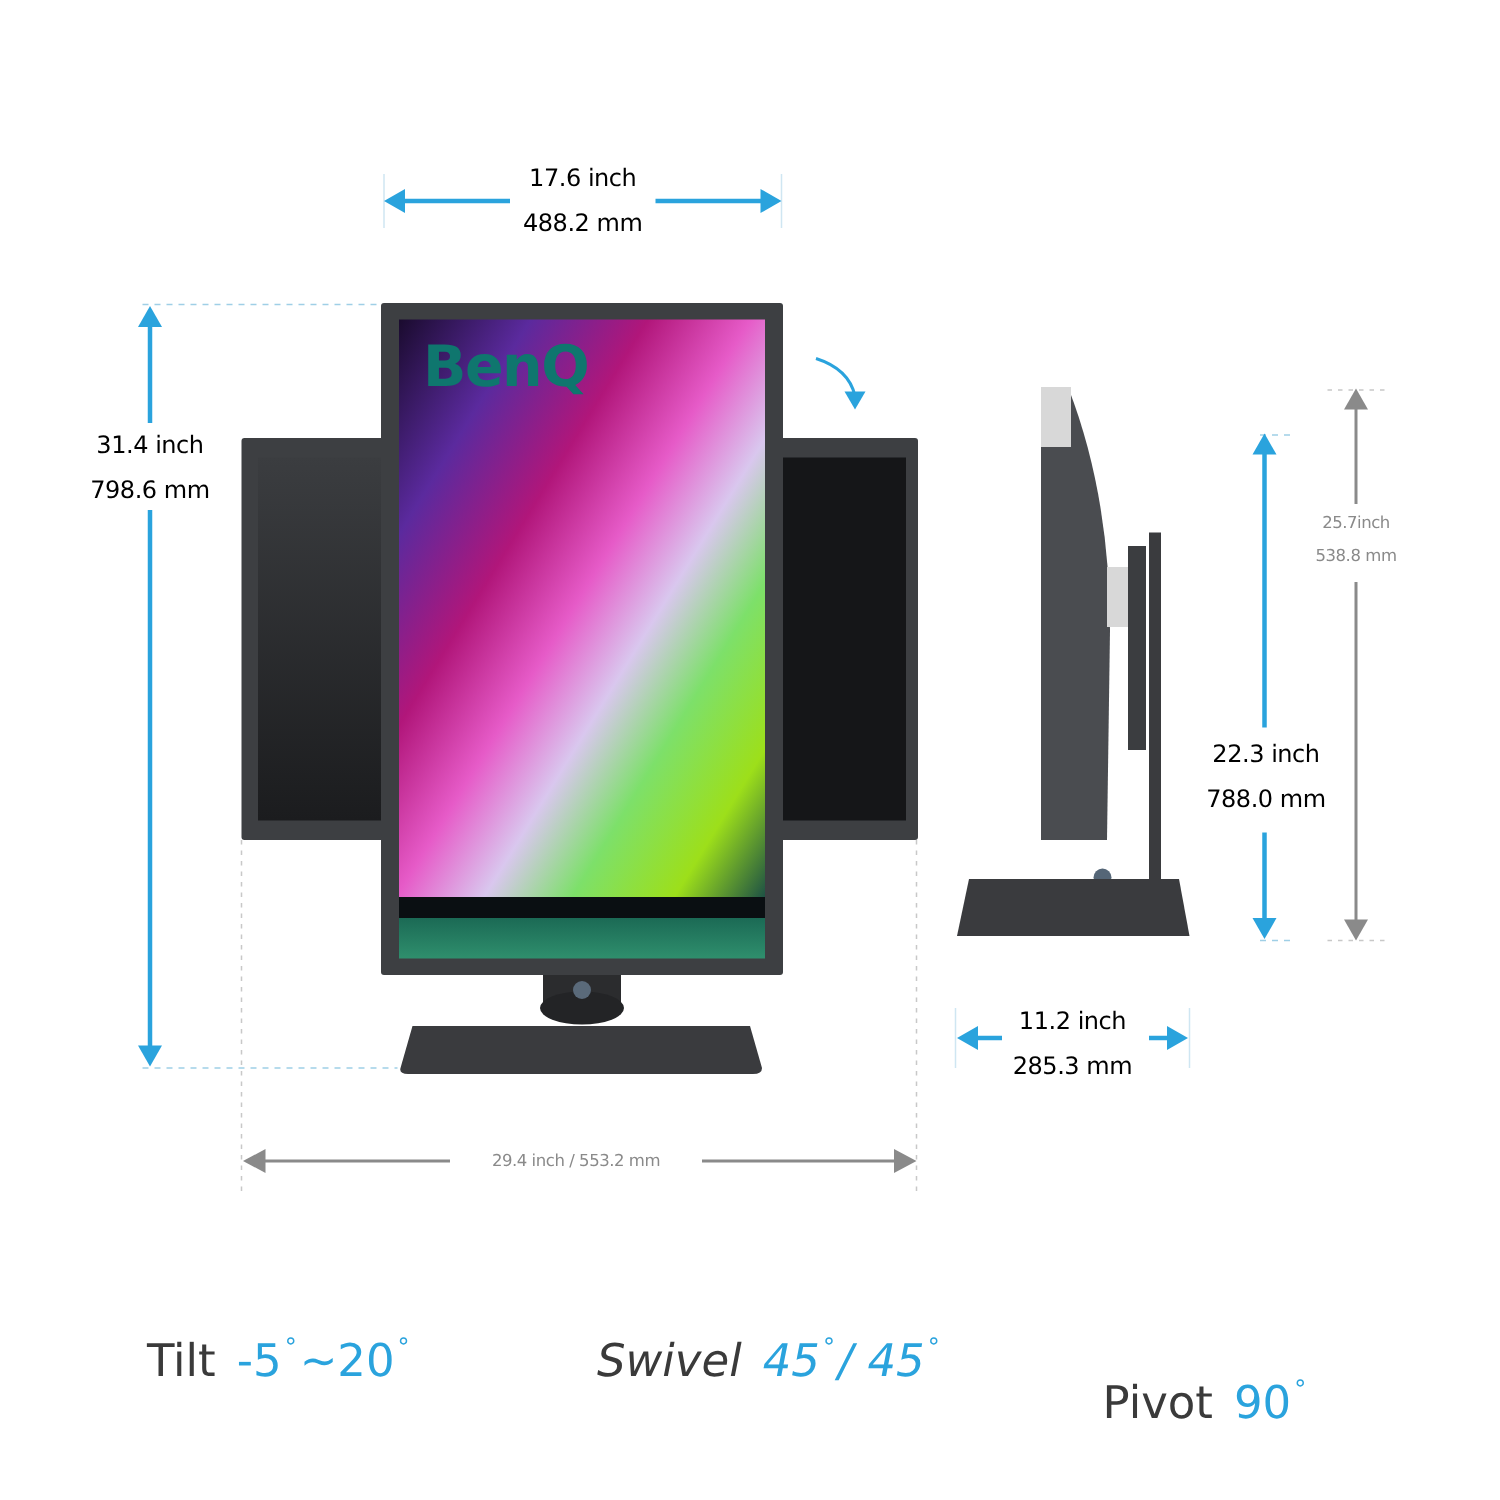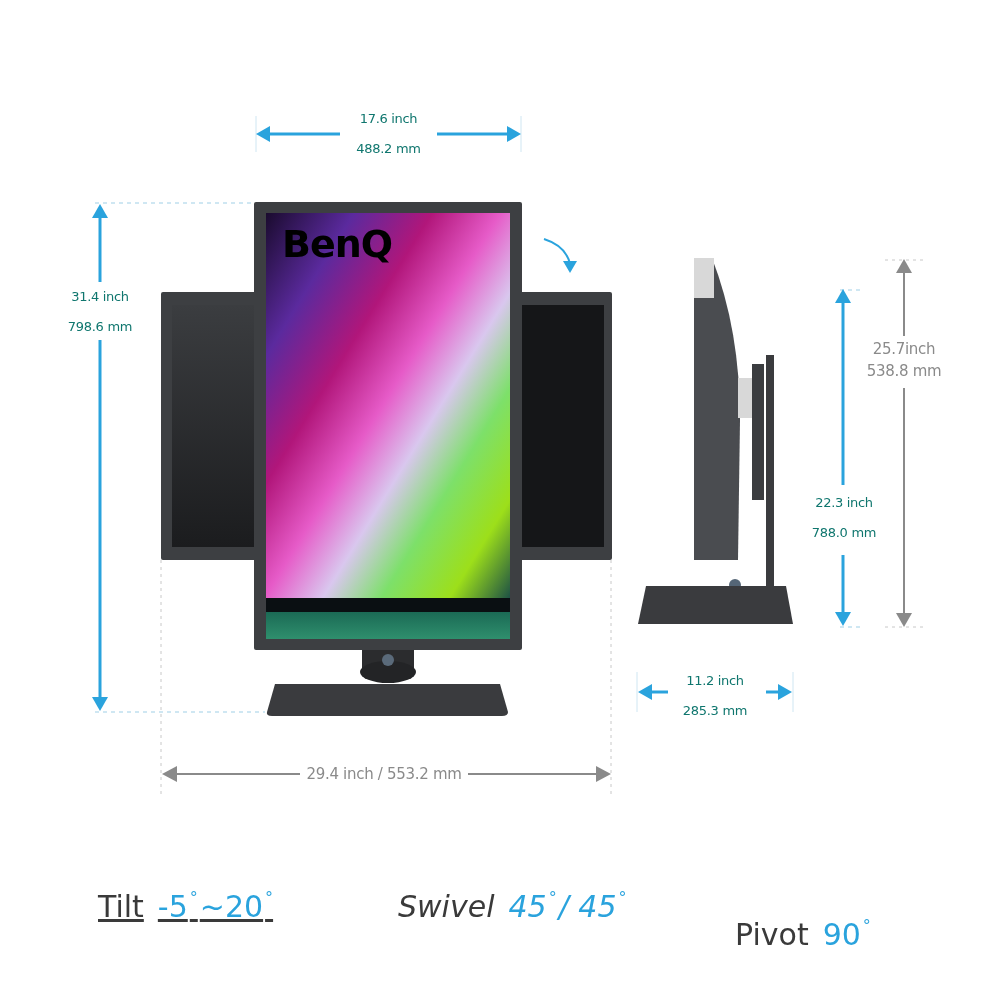--- a/index.html
+++ b/index.html
@@ -1,19 +1,19 @@
 <!DOCTYPE html>
 <html><head>
 <meta charset="utf-8">
 <style>
   html, body { margin: 0; padding: 0; background: #ffffff; }
   body { width: 1000px; height: 1000px; position: relative; overflow: hidden; font-family: "DejaVu Sans", sans-serif; }
   .abs { position: absolute; }
-  .lbl { position: absolute; text-align: center; color: #0f766e; font-size: 13px; line-height: 30px; letter-spacing: -0.3px; }
-  .lbl.gray { color: #8a8a8a; font-size: 15px; line-height: 22px; }
+  .lbl { position: absolute; text-align: center; color: #000000; font-size: 16px; line-height: 30px; letter-spacing: -0.3px; }
+  .lbl.gray { color: #8a8a8a; font-size: 11px; line-height: 22px; }
   .bottom { position: absolute; top: 888px; font-size: 30px; color: #3a3a3a; white-space: nowrap; }
   .bottom .val { color: #2aa3dd; margin-left: 14px; }
   .bottom sup { font-size: 16px; vertical-align: 14px; margin: 0 2px; }
   svg { position: absolute; left: 0; top: 0; }
 </style>
 </head>
 <body>
 
 <svg width="1000" height="1000">
   <defs>
@@ -112,21 +112,21 @@
     <polygon points="162,774 177,766 177,782" stroke="none"></polygon>
     <polygon points="611,774 596,766 596,782" stroke="none"></polygon>
 
     <line x1="904" y1="272" x2="904" y2="336"></line>
     <line x1="904" y1="388" x2="904" y2="614"></line>
     <polygon points="904,259 896,273 912,273" stroke="none"></polygon>
     <polygon points="904,627 896,613 912,613" stroke="none"></polygon>
   </g>
 </svg>
 
-<div class="abs" style="left:282px; top:222px; font-size:38px; font-weight:bold; color:#000000; letter-spacing:-1px; font-family:'DejaVu Sans', sans-serif;">BenQ</div>
+<div class="abs" style="left:282px; top:222px; font-size:38px; font-weight:bold; color:#0f766e; letter-spacing:-1px; font-family:'DejaVu Sans', sans-serif;">BenQ</div>
 
 <div class="lbl" style="left:330px; top:104px; width:117px;">
   <div>17.6 inch</div>
   <div>488.2 mm</div>
 </div>
 
 <div class="lbl" style="left:44px; top:282px; width:112px;">
   <div>31.4 inch</div>
   <div>798.6 mm</div>
 </div>
@@ -141,21 +141,21 @@
 <div class="lbl" style="left:792px; top:488px; width:104px;">
   <div>22.3 inch</div>
   <div>788.0 mm</div>
 </div>
 
 <div class="lbl" style="left:662px; top:666px; width:106px;text-align:center;">
   <div>11.2 inch</div>
   <div>285.3 mm</div>
 </div>
 
-<div class="bottom" style="left:98px;text-decoration:underline;">
+<div class="bottom" style="left:98px;">
   <span>Tilt</span><span class="val"><span>-5</span><sup>°</sup><span>~20</span><sup>°</sup></span>
 </div>
 
 <div class="bottom" style="left:398px;font-style:italic;">
   <span>Swivel</span><span class="val"><span>45</span><sup>°</sup><span>/ 45</span><sup>°</sup></span>
 </div>
 
 <div class="bottom" style="left:735px;margin-top:28px;">
   <span>Pivot</span><span class="val"><span>90</span><sup>°</sup></span>
 </div>

